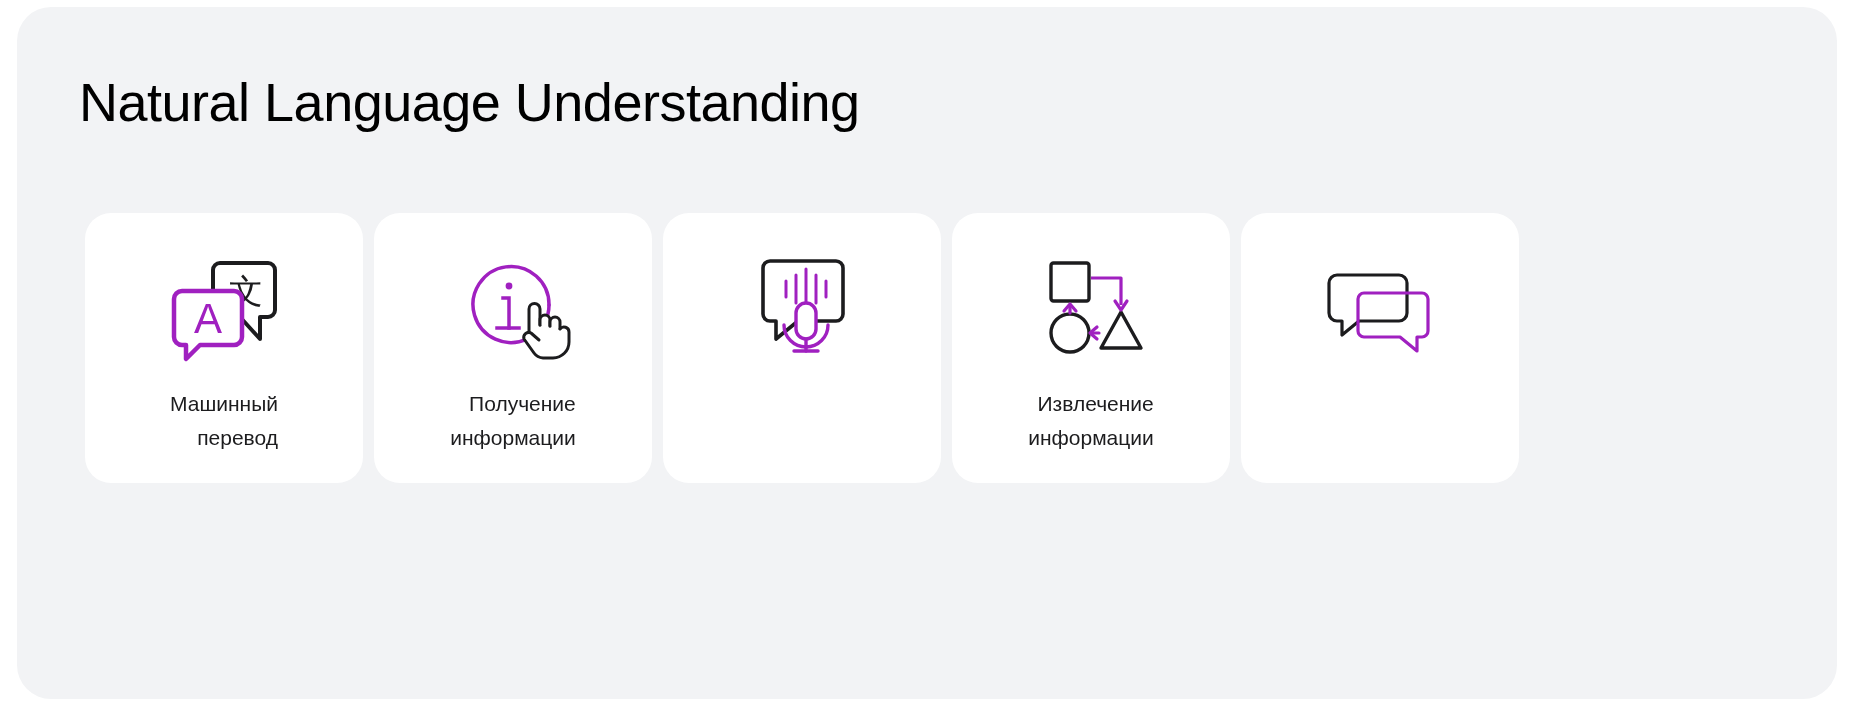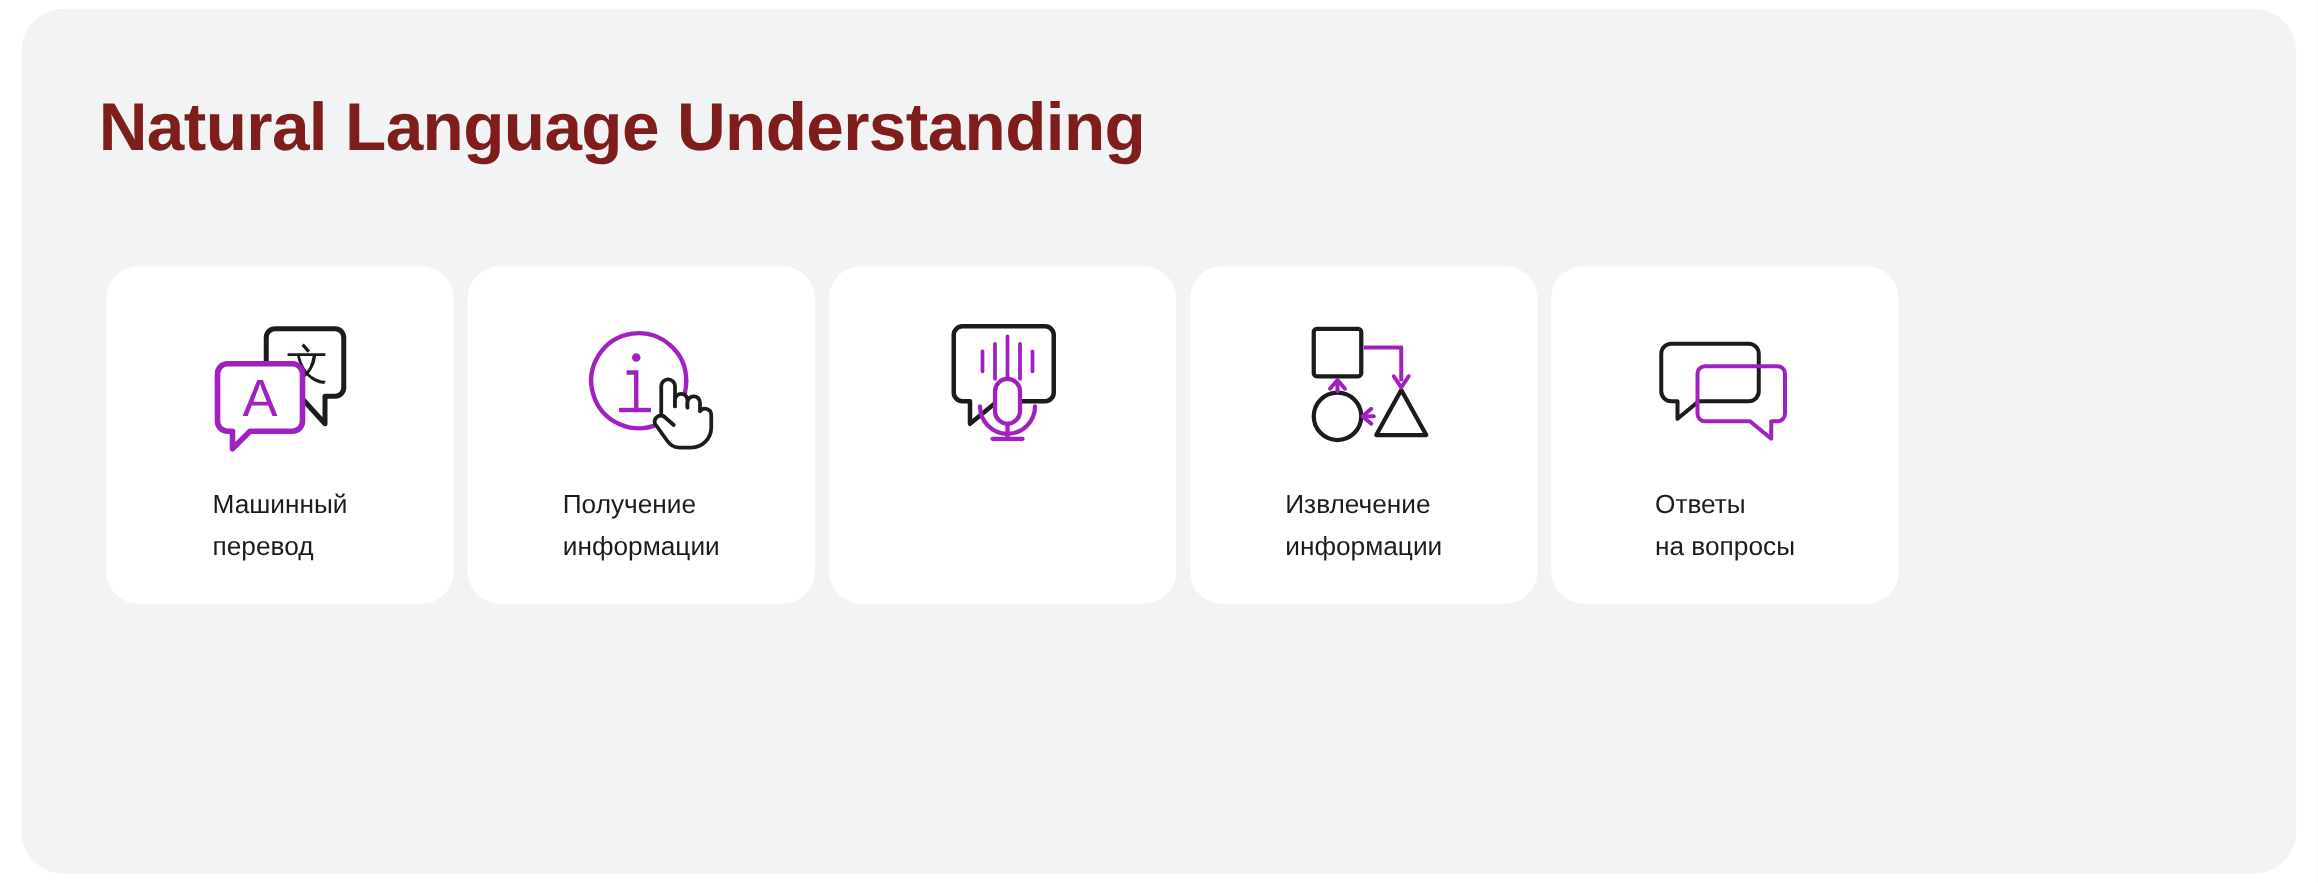--- a/index.html
+++ b/index.html
@@ -13,23 +13,23 @@
     position: absolute;
     left: 17px; top: 7px;
     width: 1820px; height: 692px;
     background: #f2f3f5;
     border-radius: 34px;
   }
   #page-title {
     position: absolute;
     left: 62px; top: 64px;
     font-size: 54px;
-    font-weight: 700;
+    font-weight: 400;
     letter-spacing: -0.5px;
-    color: #7f1d1d;
+    color: #000000;
     white-space: nowrap;
   }
   #cards {
     position: absolute;
     left: 68px; top: 206px;
     width: 1434px;
     display: flex;
     gap: 11px;
   }
   .card {
@@ -49,21 +49,21 @@
     display: flex;
     align-items: center;
     justify-content: center;
   }
   .card-icon svg { display: block; overflow: visible; }
   .card-label {
     margin-top: 26px;
     font-size: 21px;
     line-height: 34px;
     color: #1c1c1e;
-    text-align: left;
+    text-align: right;
     white-space: pre-line;
     font-weight: 400;
   }
 </style>
 </head>
 <body>
 
 <div id="panel">
 
   <h1 id="page-title">Natural Language Understanding</h1>
@@ -152,18 +152,16 @@
 
     <div class="card">
       <div class="card-icon">
         <svg width="112" height="104" viewBox="0 0 112 104">
 
           <path d="M13 22 h62 a8 8 0 0 1 8 8 v30 a8 8 0 0 1 -8 8 h-40 l-17 14 l0 -14 h-5 a8 8 0 0 1 -8 -8 v-30 a8 8 0 0 1 8 -8 z" fill="none" stroke="#1c1c1e" stroke-width="3.2" stroke-linejoin="round"></path>
 
           <path d="M40 40 h58 a6 6 0 0 1 6 6 v32 a6 6 0 0 1 -6 6 h-5 l0 14 l-17 -14 h-36 a6 6 0 0 1 -6 -6 v-32 a6 6 0 0 1 6 -6 z" fill="none" stroke="#a020c0" stroke-width="3.2" stroke-linejoin="round"></path>
         </svg>
       </div>
-      <div class="card-label">Ответы
-на вопросы</div>
     </div>
 
   </div>
 </div>
 
 </body></html>

